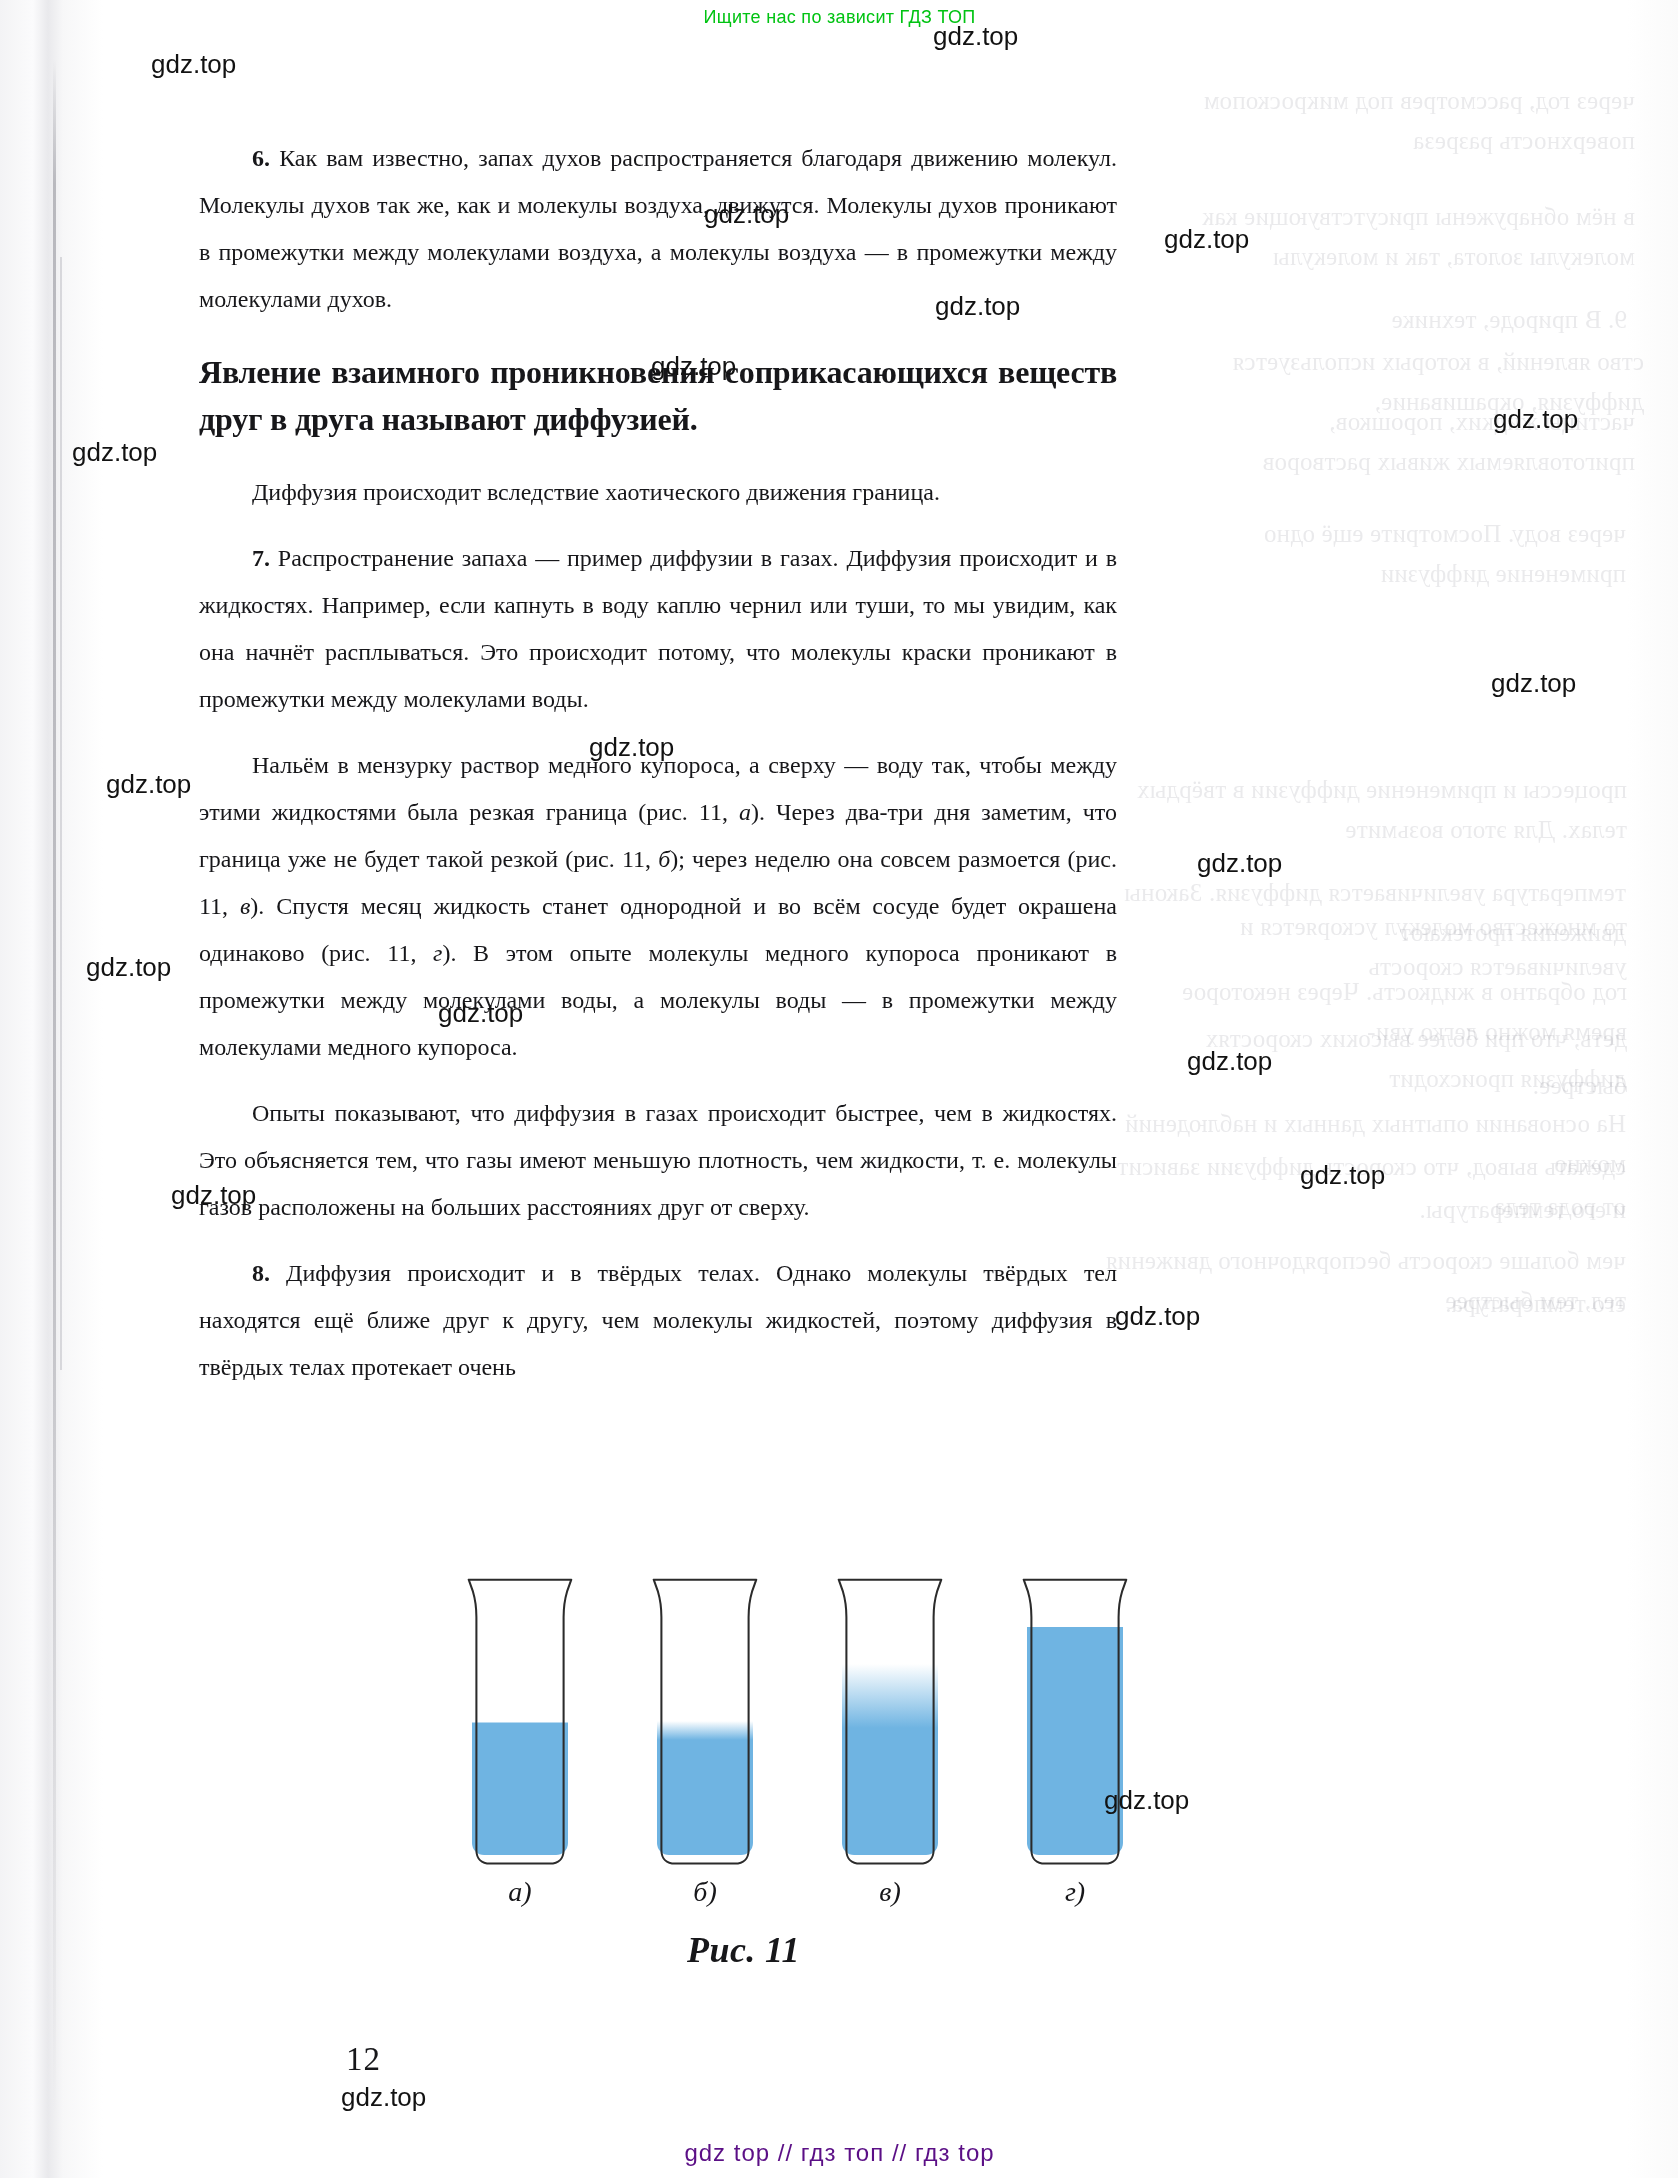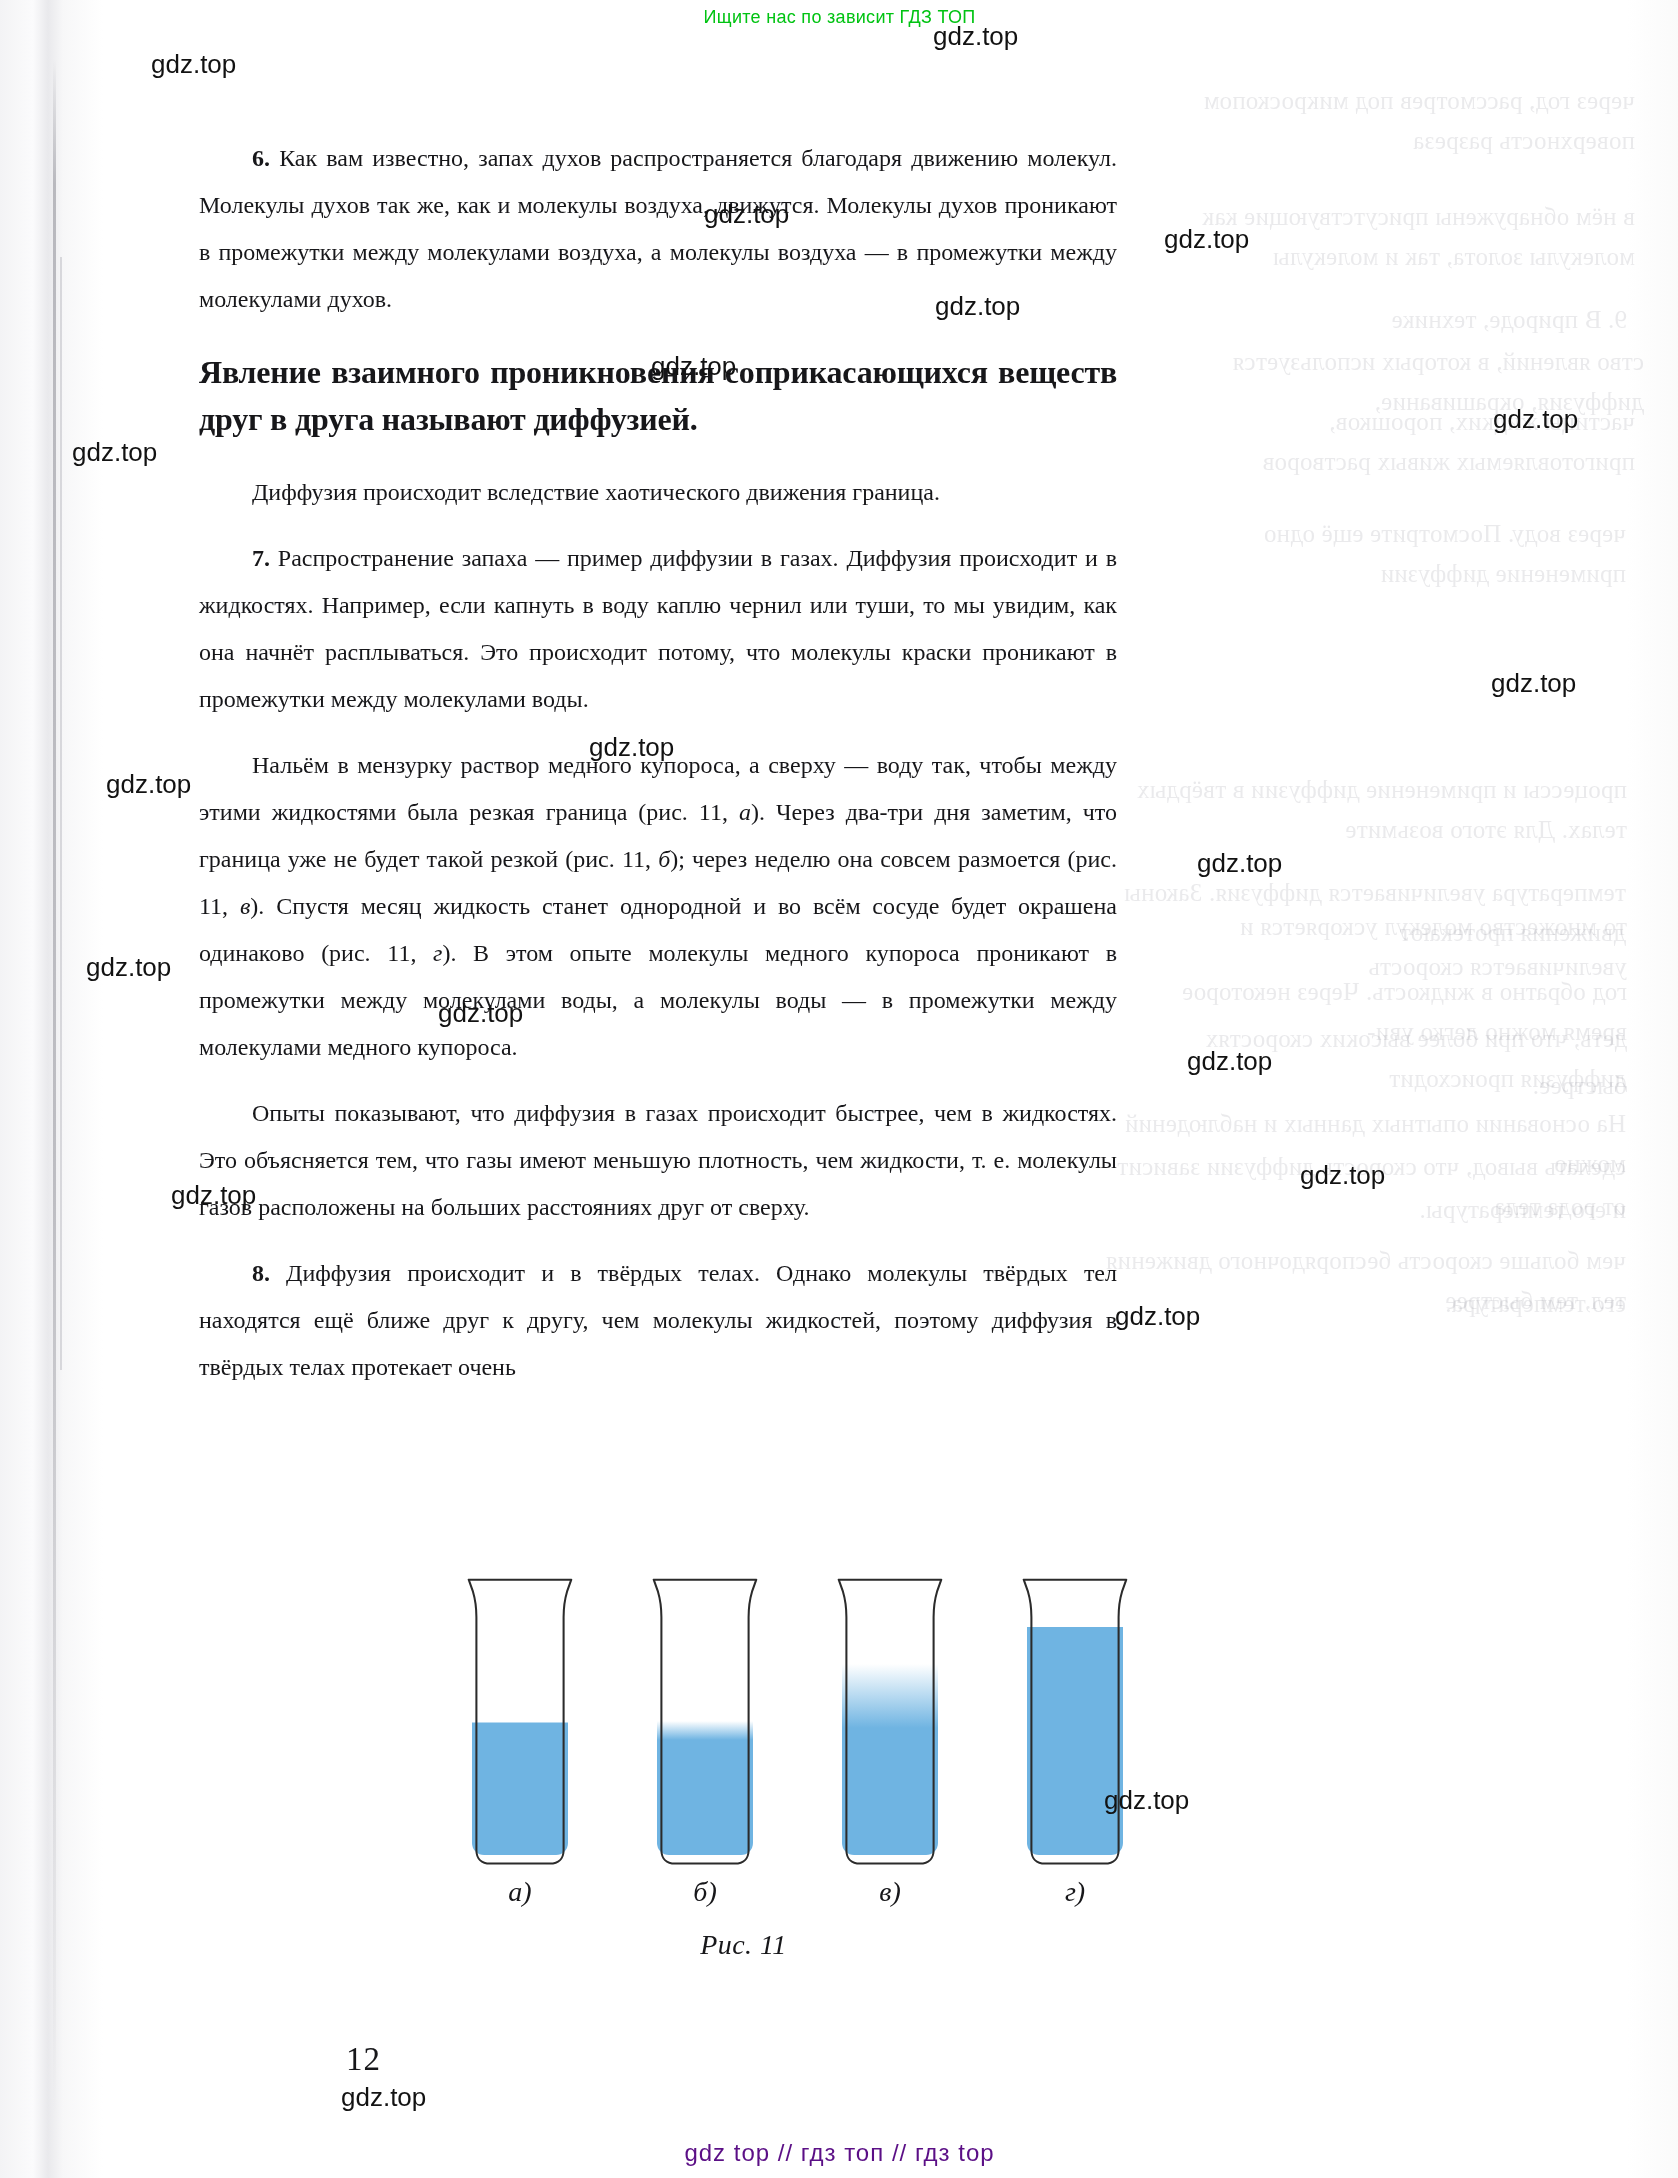--- a/index.html
+++ b/index.html
@@ -142,22 +142,23 @@
     font-style: italic;
     font-size: 28px;
     color: #17171a;
   }
   .fig-caption {
     position: absolute;
     left: 0; top: 1929px;
     width: 1588px;
     text-align: center;
     font-style: italic;
-    font-size: 28px;
+    font-size: 36px;
     letter-spacing: 0.4px;
+    font-weight: bold;
   }
   
   .fig-caption-inner { display: inline-block; margin-left: -101px; }
 
   
   .pageno {
     position: absolute;
     left: 346px;
     top: 2041px;
     font-size: 33px;

